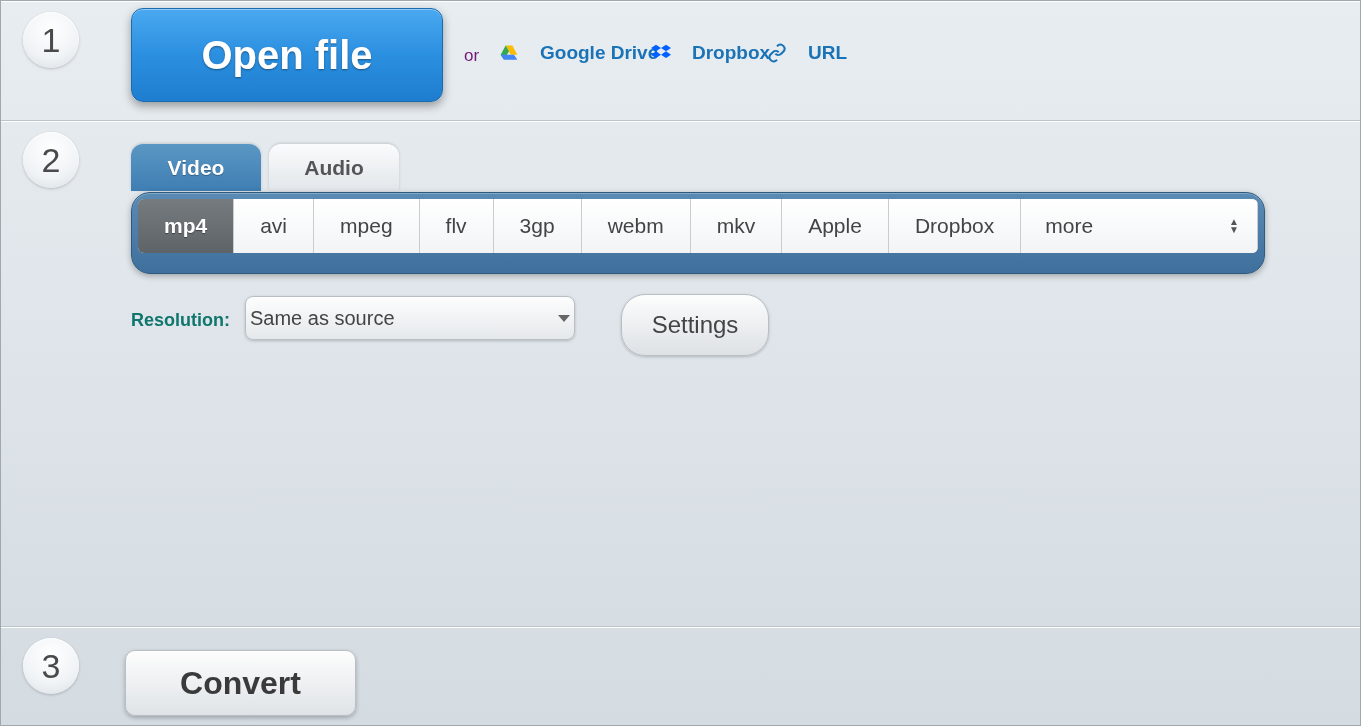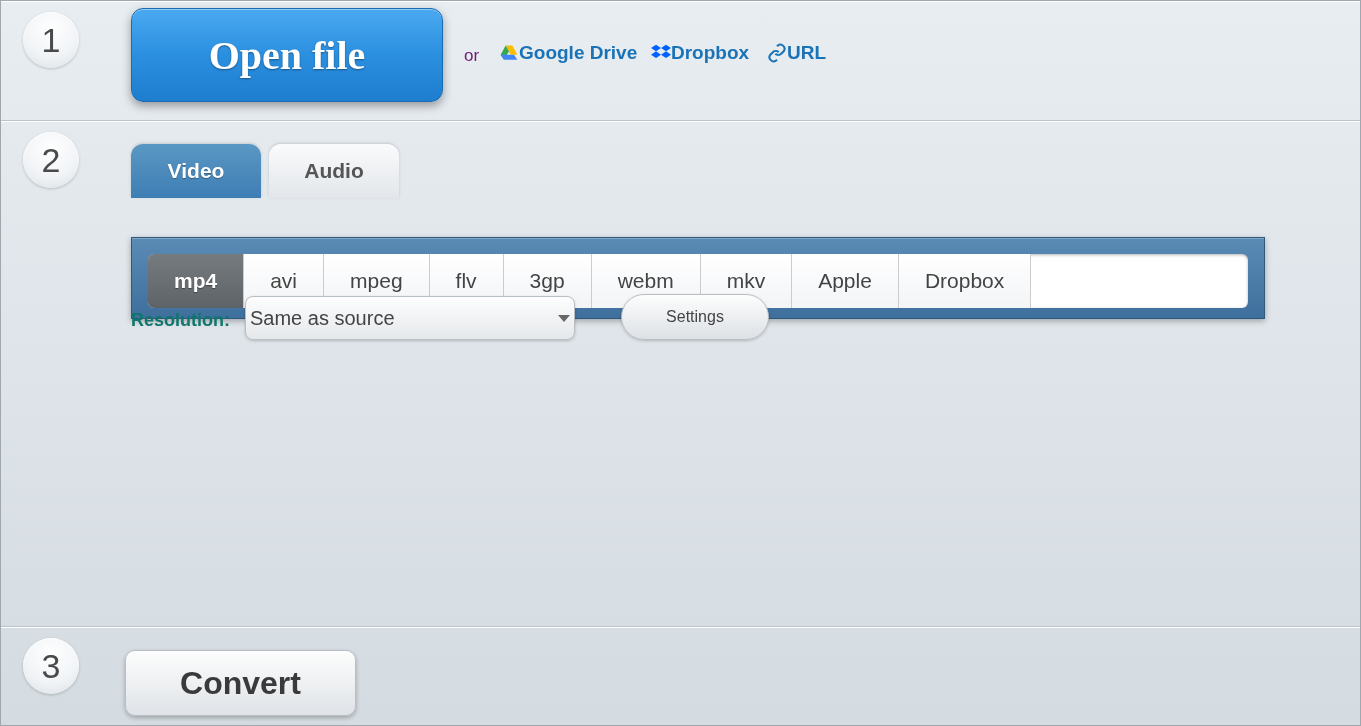--- a/index.html
+++ b/index.html
@@ -49,48 +49,47 @@
     box-shadow: 0 4px 10px rgba(0,0,0,.35), inset 0 1px 0 rgba(255,255,255,.4);
     color: #fff;
     font-size: 40px;
     font-weight: 700;
     display: flex;
     align-items: center;
     justify-content: center;
     text-shadow: 0 1px 2px rgba(0,0,0,.4);
     border: 1px solid #1a6bb0;
     cursor: pointer;
-    font-family: Liberation Serif, serif;
   }
   .or-text {
     position: absolute;
     left: 463px; top: 44px;
     color: #701a75; font-size: 17px;
   }
   .provider {
     position: absolute; top: 40px;
     color: #1a73b7;
     font-weight: 600;
     font-size: 19px;
     cursor: pointer;
-    display: flex; align-items: center; gap: 0;
+    display: flex; align-items: center; gap: 21px;
   }
   .p-gdrive { left: 498px; }
   .p-dropbox { left: 650px; }
   .p-url { left: 766px; }
   .icon { width: 20px; height: 20px; display:inline-block; }
 
   
   .tabs {
     position: absolute;
     left: 130px; top: 22px;
     display: flex;
   }
   .tab {
-    width: 130px; height: 54px;
+    width: 130px; height: 47px;
     border-radius: 12px 12px 0 0;
     display: flex; align-items: center; justify-content: center;
     font-size: 21px; font-weight: 600;
     cursor: pointer;
     box-shadow: 0 -1px 3px rgba(0,0,0,.15);
   }
   .tab.active {
     background: linear-gradient(to bottom, #5a97c4 0%, #3f7eb3 100%);
     color: #fff;
     text-shadow: 0 1px 1px rgba(0,0,0,.3);
@@ -100,25 +99,24 @@
     color: #555;
     margin-left: 8px;
   }
 
   .format-bar-wrap {
     position: absolute;
     left: 130px; top: 70px;
     width: 1134px;
     height: 82px;
     background: linear-gradient(to bottom, #5a8bb5 0%, #3f6f9c 100%);
-    border-radius: 0;
+    border-radius: 19px;
     border: 1px solid #2f5a80;
     box-shadow: 0 2px 6px rgba(0,0,0,.3), inset 0 1px 0 rgba(255,255,255,.25);
-    padding: 16px;
-    margin-top: 45px;
+    padding: 6px;
   }
   .format-bar {
     display: flex;
     height: 54px;
     background: #fff;
     border-radius: 6px;
     overflow: hidden;
     box-shadow: inset 0 1px 3px rgba(0,0,0,.3);
   }
   .format-item {
@@ -162,27 +160,27 @@
     cursor: pointer;
     position: absolute;
   }
   .resolution-select .caret {
     margin-left: auto;
     width:0;height:0;border-left:6px solid transparent;border-right:6px solid transparent;border-top:7px solid #666;
   }
   .settings-btn {
     position: absolute;
     left: 620px; top: 172px;
-    width: 148px; height: 46px;
+    width: 148px; height: 62px;
     border-radius: 24px;
     background: linear-gradient(to bottom, #fdfdfd 0%, #dde1e5 100%);
     border: 1px solid #b8bfc5;
     box-shadow: 0 1px 3px rgba(0,0,0,.2);
     display:flex;align-items:center;justify-content:center;
-    font-size: 16px; color:#444;
+    font-size: 24px; color:#444;
     cursor: pointer;
   }
 
   
   .convert-btn {
     position: absolute;
     left: 124px; top: 22px;
     width: 231px; height: 66px;
     border-radius: 10px;
     background: linear-gradient(to bottom, #fdfdfd 0%, #dfe3e7 100%);
@@ -247,20 +245,24 @@
     <div class="format-bar">
       <div class="format-item selected">mp4</div>
       <div class="format-item">avi</div>
       <div class="format-item">mpeg</div>
       <div class="format-item">flv</div>
       <div class="format-item">3gp</div>
       <div class="format-item">webm</div>
       <div class="format-item">mkv</div>
       <div class="format-item">Apple</div>
       <div class="format-item">Dropbox</div>
+      <div class="format-item more">
+        <span>more</span>
+        <span class="sort-arrows">▲<br>▼</span>
+      </div>
     </div>
   </div>
 
   <span class="resolution-label">Resolution:</span>
   <div class="resolution-select">
     <span>Same as source</span>
     <span class="caret"></span>
   </div>
   <div class="settings-btn">Settings</div>
 </div>

